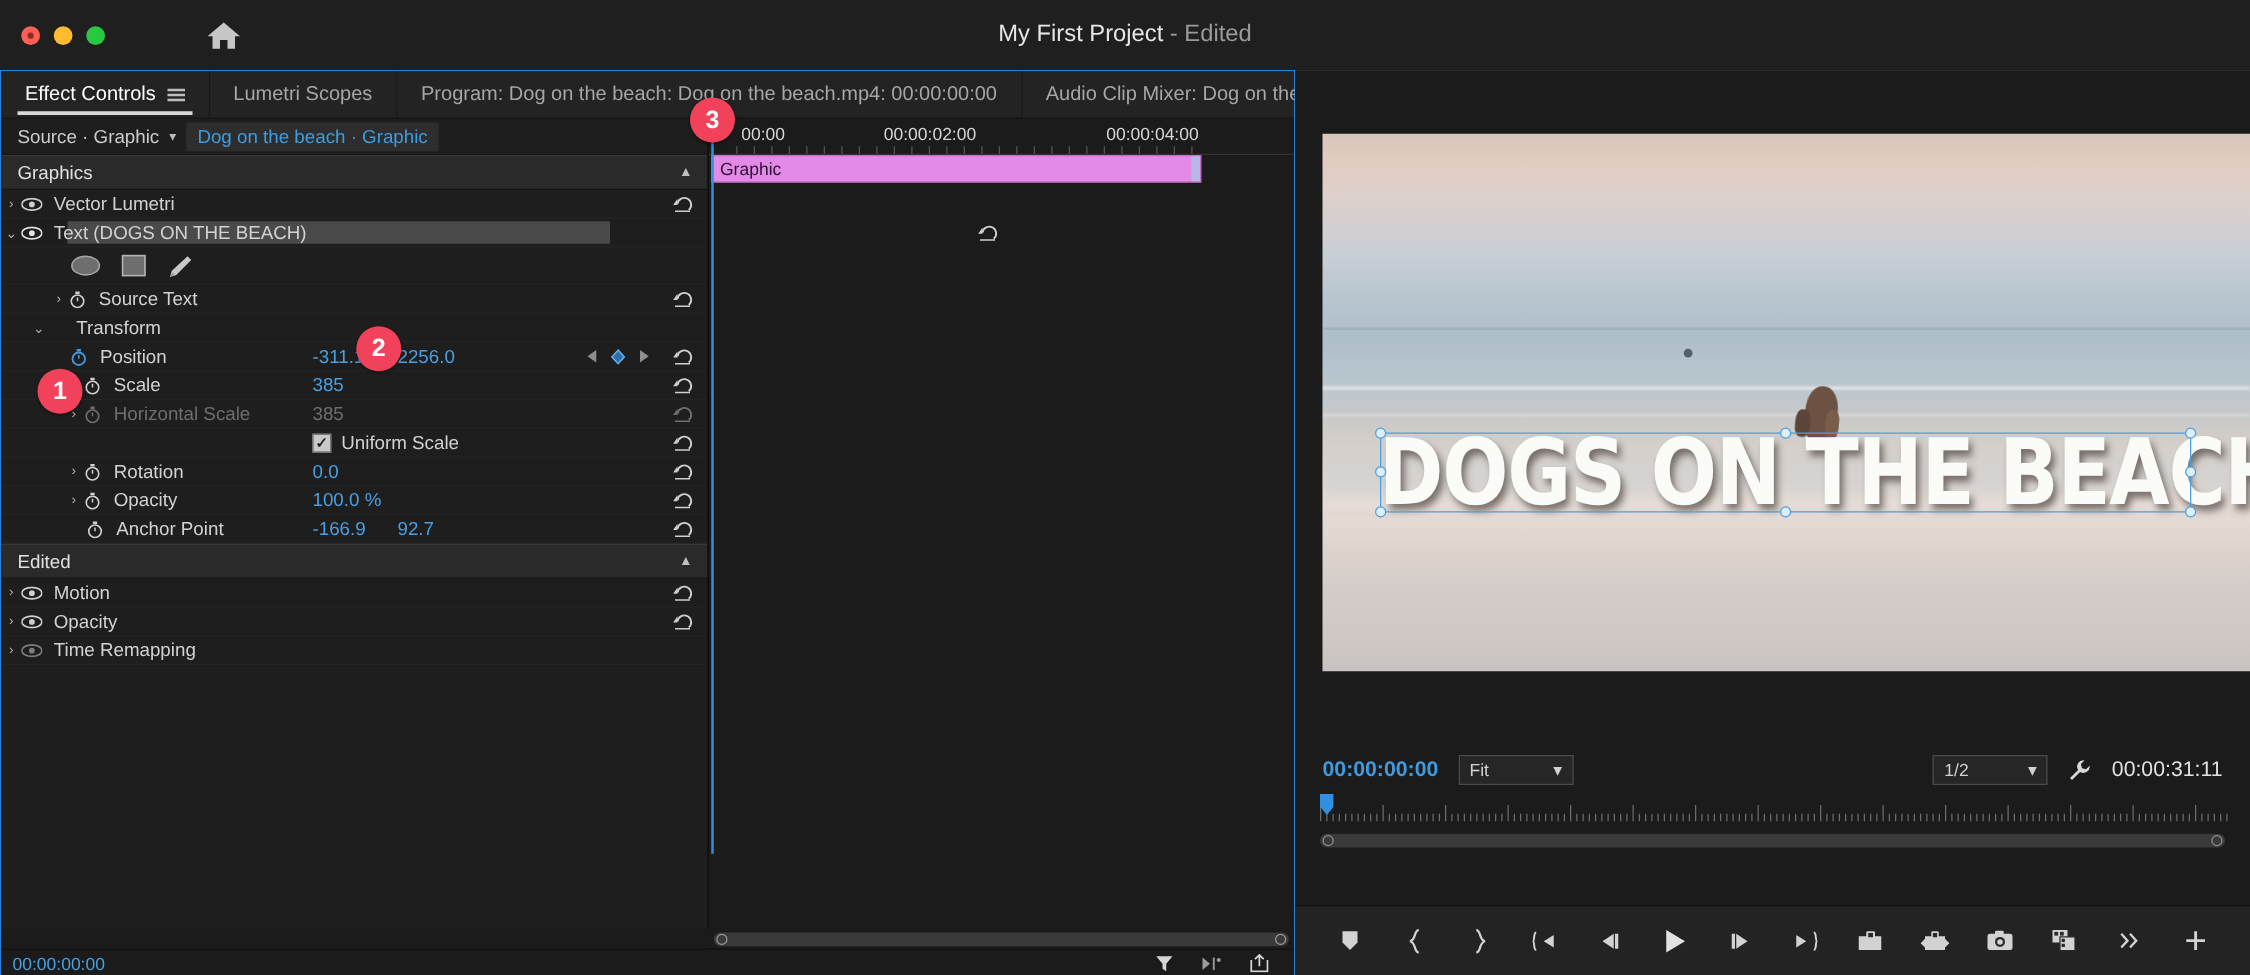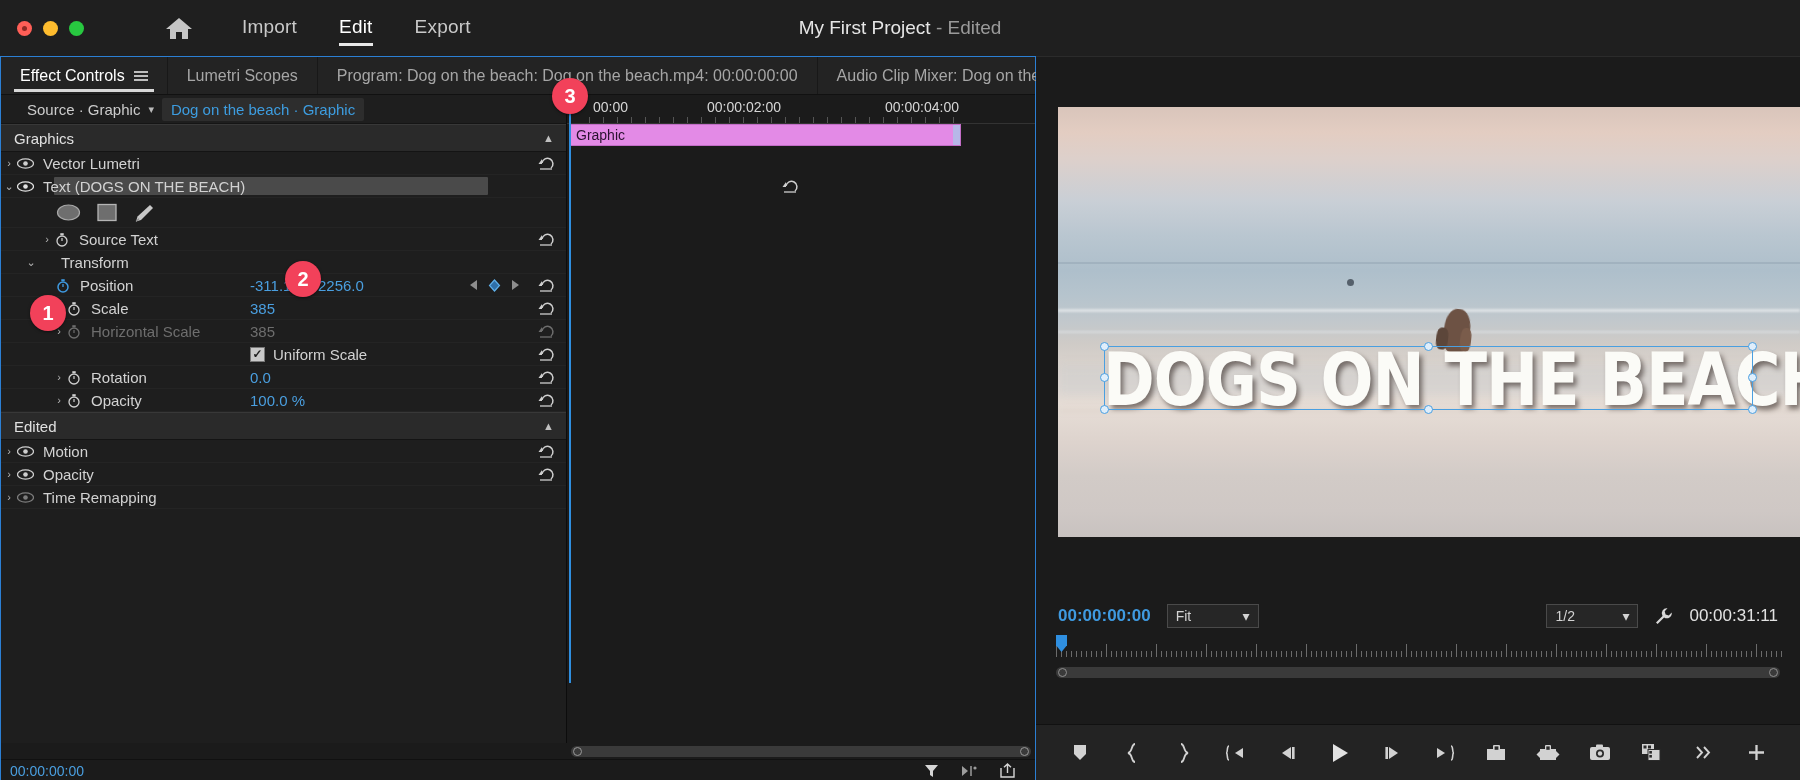--- a/index.html
+++ b/index.html
@@ -57,21 +57,21 @@
   }
   .hamb { display:inline-flex; flex-direction:column; gap:2px; }
   .hamb i { display:block; width:14px; height:2px; background:#bdbdbd; }
   .chevrons { margin-left:auto; display:flex; align-items:center; padding:0 14px; color:#cfcfcf; font-size:18px; }
 
   .ec-body { position:relative; height:686px; display:flex; }
   .ec-left { width:565px; position:relative; background:#1e1e1e; }
   .ec-right { flex:1; position:relative; background:#1b1b1b; border-left:1px solid #0c0c0c; }
 
   .src-row {
-    height:29px; display:flex; align-items:center; gap:8px; padding-left:26px;
+    height:29px; display:flex; align-items:center; gap:8px; padding-left:13px;
     background:#1e1e1e; border-bottom:1px solid #151515; font-size:15px; color:#cccccc;
   }
   .src-chip { background:#2d2d2d; padding:3px 9px; color:#3d9de0; border-radius:2px; }
   .caret-dn { font-size:11px; color:#bbb; }
 
   .sec-head {
     height:28px; display:flex; align-items:center; padding-left:13px;
     background:#2a2a2a; border-bottom:1px solid #141414; border-top:1px solid #383838;
     font-size:15px; color:#e0e0e0; position:relative;
   }
@@ -234,25 +234,20 @@
   <div class="titlebar">
     <div class="traffic">
       <span class="dot r"></span>
       <span class="dot y"></span>
       <span class="dot g"></span>
     </div>
     <div class="home-ico">
       <svg width="30" height="26" viewBox="0 0 30 26">
           <path d="M15 3 L28 14 L24 14 L24 24 L18 24 L18 17 L12 17 L12 24 L6 24 L6 14 L2 14 Z" fill="#c6c6c6"></path>
         </svg>
-    </div>
-    <div class="menu-items">
-      <div class="menu-item">Import</div>
-      <div class="menu-item active">Edit</div>
-      <div class="menu-item">Export</div>
     </div>
     <div class="proj-title">
       <span>My First Project</span>
       <span class="edited">- Edited</span>
     </div>
   </div>
 
   <div class="leftpanel">
 
     <div class="tabbar">
@@ -496,20 +491,42 @@
           <span class="vals">100.0 %</span>
           <span class="reset">
             <svg width="17" height="15" viewBox="0 0 17 15">
                 <path d="M13 12 A5.5 5.5 0 1 0 4 7" fill="none" stroke="#cfcfcf" stroke-width="1.5"></path>
                 <path d="M4 3 L4 8 L0.5 8 Z" fill="#cfcfcf"></path>
                 <line x1="2" y1="13" x2="14" y2="13" stroke="#cfcfcf" stroke-width="1.3"></line>
               </svg>
           </span>
         </div>
 
+        <div class="prow">
+          <span style="width:68px"></span>
+          <span class="sw">
+            <svg width="14" height="15" viewBox="0 0 14 15">
+                <circle cx="7" cy="9" r="5" fill="none" stroke="#d0d0d0" stroke-width="1.3"></circle>
+                <line x1="7" y1="9" x2="7" y2="6" stroke="#d0d0d0" stroke-width="1.2"></line>
+                <rect x="5.3" y="1.2" width="3.4" height="2" fill="#d0d0d0"></rect>
+              </svg>
+          </span>
+          <span class="lbl" style="padding-left:6px">Anchor Point</span>
+          <span class="vals">
+            <span style="width:68px">-166.9</span>
+            <span>92.7</span>
+          </span>
+          <span class="reset">
+            <svg width="17" height="15" viewBox="0 0 17 15">
+                <path d="M13 12 A5.5 5.5 0 1 0 4 7" fill="none" stroke="#cfcfcf" stroke-width="1.5"></path>
+                <path d="M4 3 L4 8 L0.5 8 Z" fill="#cfcfcf"></path>
+                <line x1="2" y1="13" x2="14" y2="13" stroke="#cfcfcf" stroke-width="1.3"></line>
+              </svg>
+          </span>
+        </div>
 
         <div class="sec-head">
           <span>Edited</span>
           <span class="tri">▲</span>
         </div>
 
         <div class="prow">
           <span class="arrow">›</span>
           <span class="eye">
             <svg width="17" height="11" viewBox="0 0 17 11">

